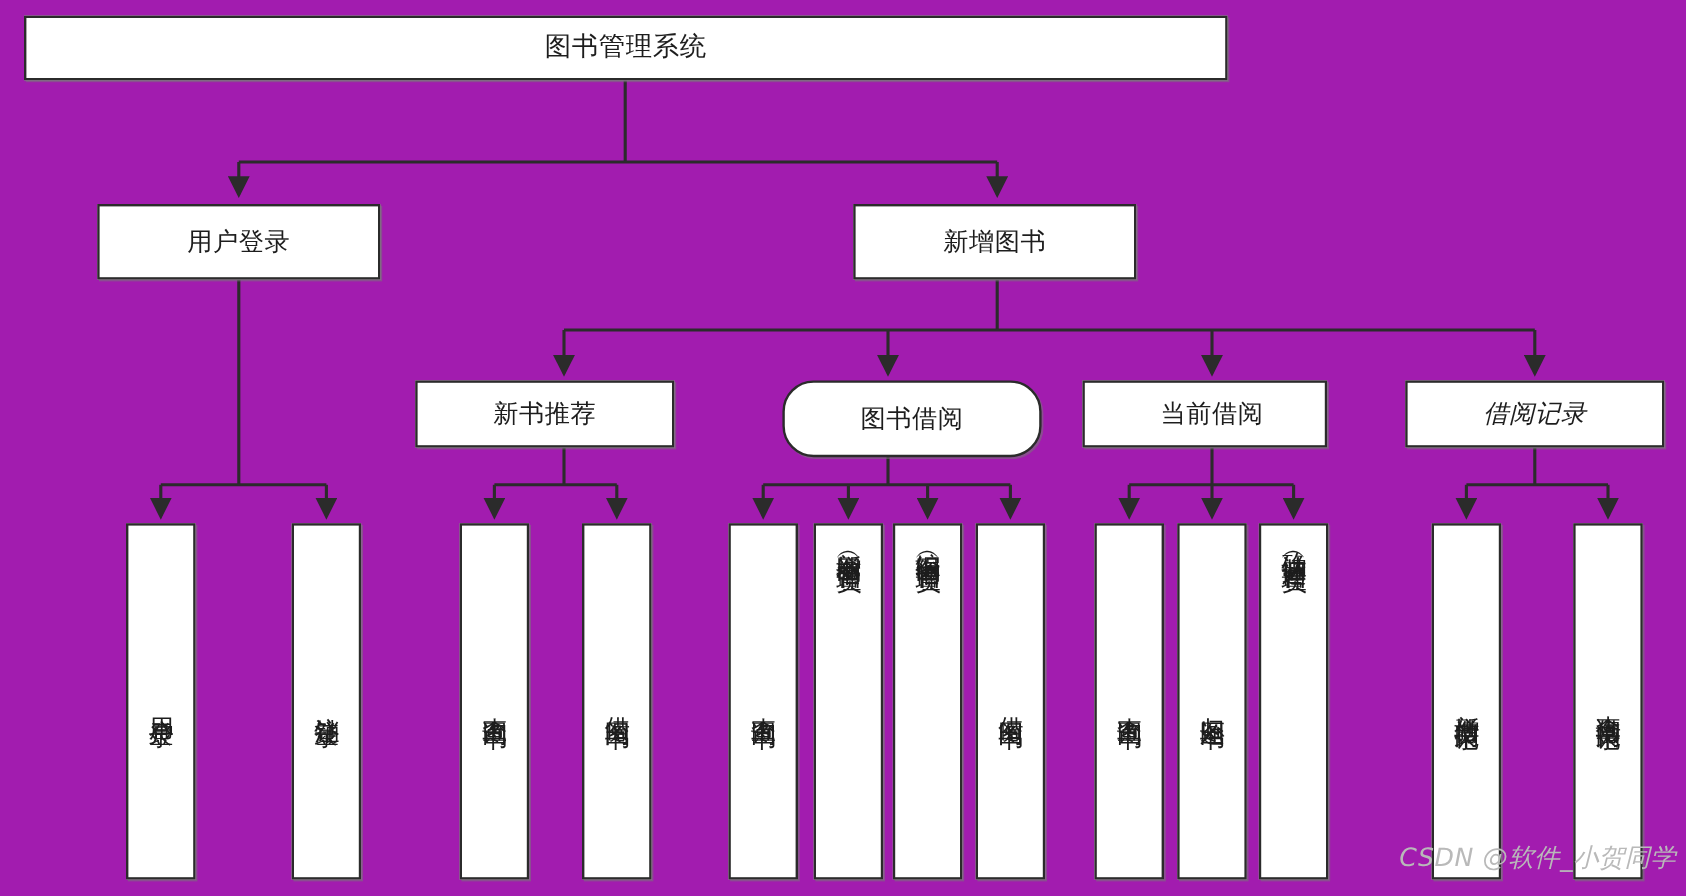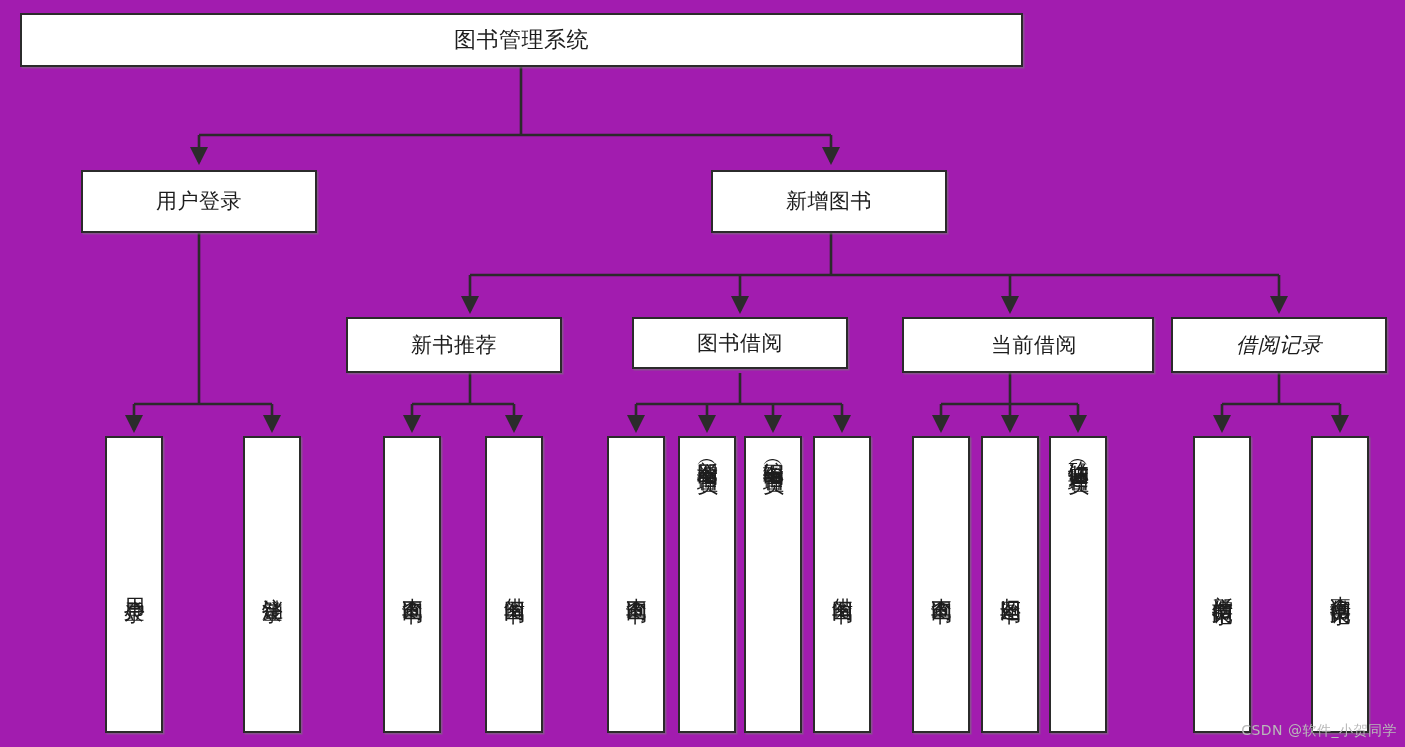--- a/index.html
+++ b/index.html
@@ -62,26 +62,27 @@
     white-space: nowrap;
     display: block;
   }
   .node.leaf.center-text {
     align-items: center;
     padding-top: 0;
   }
   #watermark {
     position: absolute;
     right: 8px;
-    bottom: 7px;
-    font-size: 14px;
+    bottom: 18px;
+    font-size: 21px;
     color: #b9b9b9;
     letter-spacing: 0.5px;
     white-space: nowrap;
     user-select: none;
+    font-style: italic;
   }
 </style>
 </head>
 <body>
 
 <div id="canvas">
 
   <svg id="connectors" viewBox="0 0 1405 747">
     <defs>
       <marker id="arrow" viewBox="0 0 12 12" refX="10" refY="6" markerWidth="7" markerHeight="7" orient="auto-start-reverse">
@@ -139,24 +140,24 @@
   <div class="node horizontal" style="left:81px; top:170px; width:236px; height:63px;">
     <span class="label">用户登录</span>
   </div>
   <div class="node horizontal" style="left:711px; top:170px; width:236px; height:63px;">
     <span class="label">新增图书</span>
   </div>
 
   <div class="node horizontal" style="left:346px; top:317px; width:216px; height:56px;">
     <span class="label">新书推荐</span>
   </div>
-  <div class="node horizontal" style="left:632px; top:317px; width:216px; height:52px;">
+  <div class="node horizontal" style="left:652px; top:317px; width:216px; height:64px;border-radius:26px;">
     <span class="label">图书借阅</span>
   </div>
-  <div class="node horizontal" style="left:902px; top:317px; width:252px; height:56px;padding-left:12px;">
+  <div class="node horizontal" style="left:902px; top:317px; width:204px; height:56px;padding-left:12px;">
     <span class="label">当前借阅</span>
   </div>
   <div class="node horizontal" style="left:1171px; top:317px; width:216px; height:56px;font-style:italic;">
     <span class="label">借阅记录</span>
   </div>
 
   <div class="node leaf center-text" style="left:105px; top:436px; width:58px; height:297px;">
     <span class="label">用户登录</span>
   </div>
   <div class="node leaf center-text" style="left:243px; top:436px; width:58px; height:297px;">

